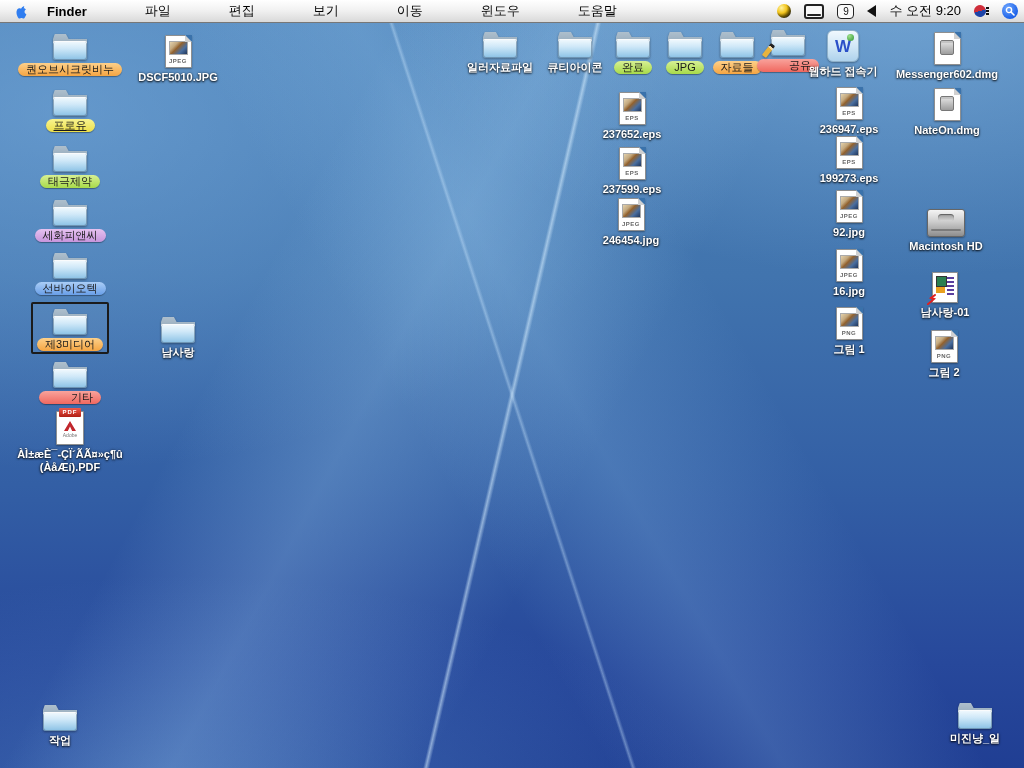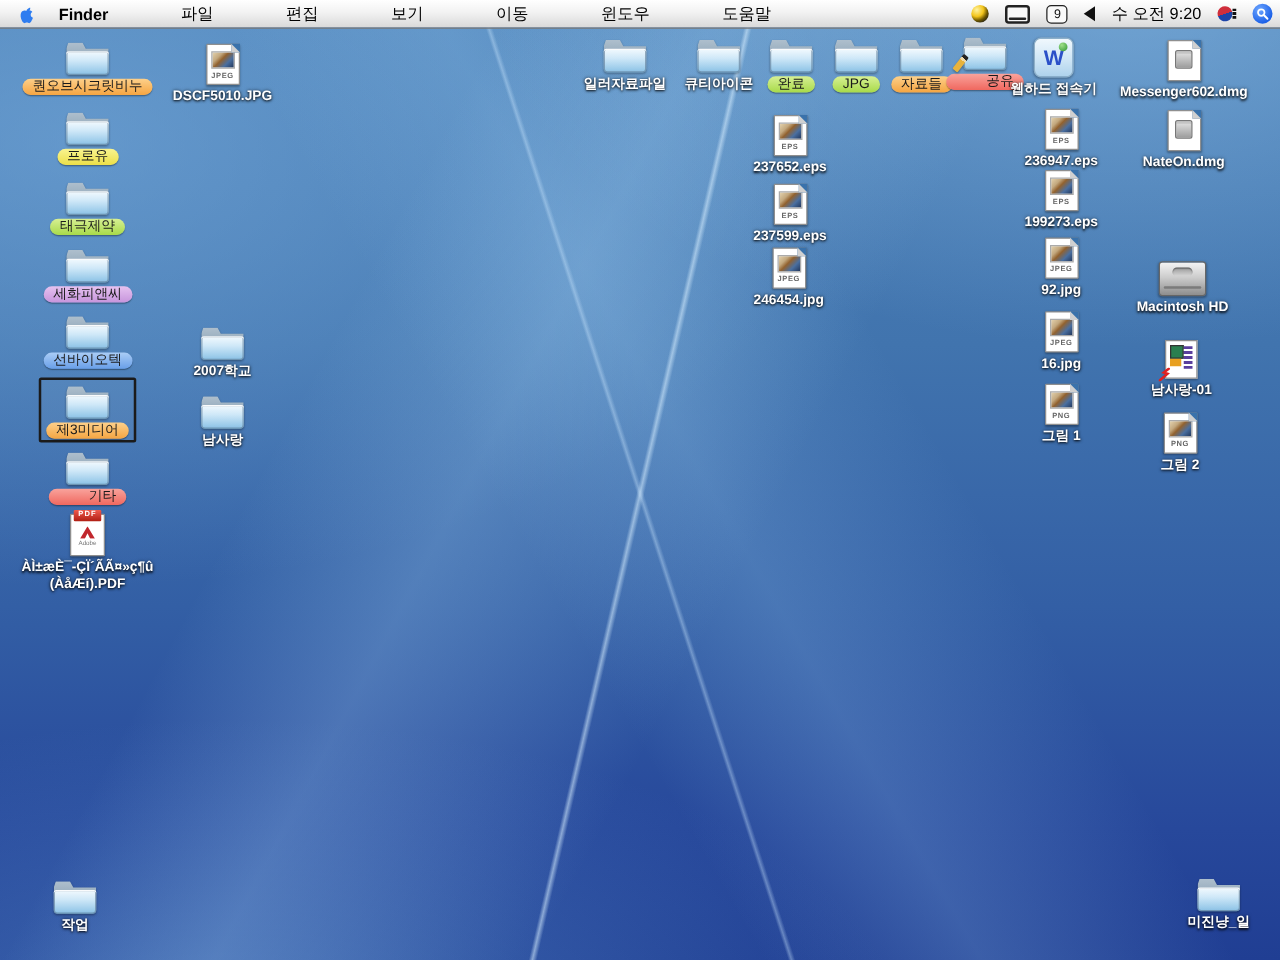--- a/index.html
+++ b/index.html
@@ -50,21 +50,21 @@
     display:flex;align-items:center;justify-content:center;}
   
   .di{position:absolute;width:120px;display:flex;flex-direction:column;align-items:center;gap:3px;z-index:5;}
   .di.w130{width:130px;}
   .selframe{display:flex;flex-direction:column;align-items:center;gap:3px;
     border:2px solid #1b1b1b;border-radius:2px;padding:5px 4px 1px 4px;background:rgba(255,255,255,.04);}
   .lbl{font-size:11px;line-height:13px;text-align:center;white-space:nowrap;}
   .lbl-white{color:#fff;font-weight:bold;text-shadow:0 1px 2px rgba(0,0,0,.9),0 0 3px rgba(0,0,0,.55);white-space:normal;}
   .pill{padding:0 8px;border-radius:8px;color:#1a1a1a;box-shadow:0 1px 1px rgba(0,0,0,.35);}
   .pill-orange{background:linear-gradient(180deg,#fdd08a,#f5a542);}
-  .pill-yellow{background:linear-gradient(180deg,#f9f490,#ecdf49);}
+  .pill-yellow{background:linear-gradient(180deg,#f9f490,#ecdf49);text-decoration:underline;}
   .pill-green {background:linear-gradient(180deg,#d7f094,#a8da49);}
   .pill-purple{background:linear-gradient(180deg,#e6c2f0,#c795dc);}
   .pill-blue  {background:linear-gradient(180deg,#aacdf6,#699fe8);}
   .pill-red   {background:linear-gradient(180deg,#f9a39c,#f0685f);padding-left:32px;}
   
   .ic{position:relative;}
   .ic-folder{width:34px;height:26px;filter:drop-shadow(0 1px 1px rgba(0,0,0,.35));}
   .ic-folder::before{content:"";position:absolute;left:0;top:0;width:34px;height:23px;
     background:linear-gradient(180deg,#aebfcd,#7e97ab);
     clip-path:polygon(0 22%,5% 0,38% 0,46% 22%,100% 22%,100% 100%,0 100%);border-radius:2px;}
@@ -196,24 +196,20 @@
   </div>
 
   <div class="di" style="left:118px;top:13px">
     <div class="ic ic-doc">
         <span class="fold"></span>
         <span class="thumb"></span>
         <span class="badge">JPEG</span>
       </div>
     <div class="lbl lbl-white">DSCF5010.JPG</div>
   </div>
-  <div class="di" style="left:118px;top:240px">
-    <div class="ic ic-folder"></div>
-    <div class="lbl lbl-white">2007학교</div>
-  </div>
   <div class="di" style="left:118px;top:295px">
     <div class="ic ic-folder"></div>
     <div class="lbl lbl-white">남사랑</div>
   </div>
 
   <div class="di" style="left:440px;top:10px">
     <div class="ic ic-folder"></div>
     <div class="lbl lbl-white">일러자료파일</div>
   </div>
   <div class="di" style="left:515px;top:10px">

